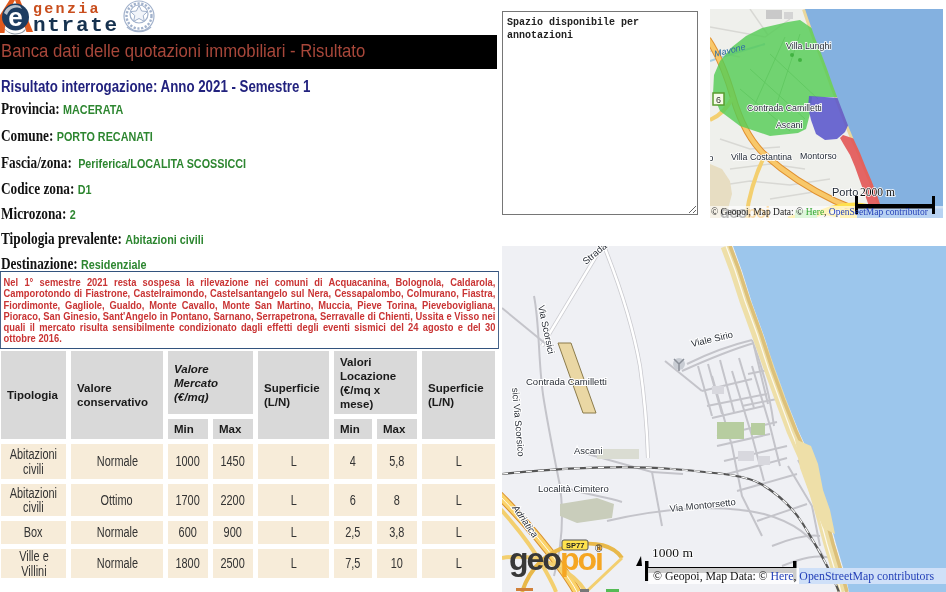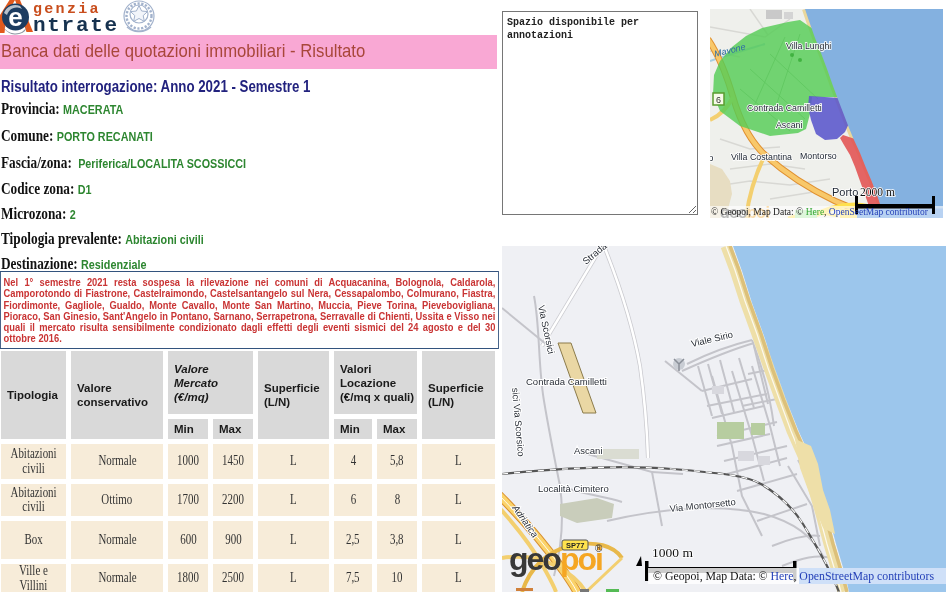--- a/index.html
+++ b/index.html
@@ -1,30 +1,30 @@
 <!DOCTYPE html>
 <html><head><meta charset="utf-8">
 <style>
 html,body{margin:0;padding:0;}
 body{width:946px;height:592px;position:relative;overflow:hidden;background:#fff;
  font-family:"Liberation Sans",sans-serif;}
 .abs{position:absolute;}
-.banner{left:0;top:35px;width:497px;height:34px;background:#f9a8d4;}
+.banner{left:0;top:35px;width:497px;height:34px;background:#000000;}
 .banner span{position:absolute;left:1px;top:5px;font-size:19px;color:#a8473a;transform:scaleX(0.88);transform-origin:0 0;white-space:nowrap;}
 .title{left:1px;top:78px;font-size:16px;font-weight:bold;color:#22227e;transform:scaleX(0.83);transform-origin:0 0;white-space:nowrap;}
 .row{left:1px;font-family:"Liberation Serif",serif;font-size:16px;font-weight:bold;color:#111;transform:scaleX(0.83);transform-origin:0 0;white-space:nowrap;}
 .row b{font-family:"Liberation Sans",sans-serif;font-size:13px;color:#2d8630;}
 .note{left:0;top:271px;width:552px;border:1px solid #33537e;background:#fff;
  color:#c93434;font-weight:bold;font-size:10.5px;line-height:11.3px;
  padding:5px 3px 3px 3px;transform:scaleX(0.891);transform-origin:0 0;}
 .jl{text-align:justify;text-align-last:justify;white-space:nowrap;}
 table{border-collapse:separate;border-spacing:5px;position:absolute;left:-4px;top:346px;table-layout:fixed;width:501px;}
 td{font-size:13px;vertical-align:middle;}
 td.h{background:#d9d9d9;font-weight:bold;color:#1a1a1a;font-size:11.5px;padding:1px 2px 1px 6px;line-height:14px;overflow:hidden;}
-td.d{background:#f7ecd9;color:#333;text-align:center;font-size:14px;line-height:14.5px;padding:0;overflow:hidden;font-family:Liberation Serif, serif;}
+td.d{background:#f7ecd9;color:#333;text-align:center;font-size:14px;line-height:14.5px;padding:0;overflow:hidden;}
 .cx{display:inline-block;transform:scaleX(0.78);white-space:nowrap;}
 textarea{position:absolute;left:502px;top:11px;width:196px;height:204px;box-sizing:border-box;
  border:1px solid #767676;font-family:"Liberation Mono",monospace;font-size:10px;font-weight:bold;line-height:13px;
  color:#222;padding:4px 4px;resize:both;overflow:hidden;outline:none;}
 </style></head>
 <body>
 <div class="abs" id="logo" style="left:0;top:0;width:160px;height:35px;"><svg width="160" height="35" viewBox="0 0 160 35">
 <path d="M0,15 L9.5,0 L15,0 L6.5,15 L4.5,33 L0,33 Z" fill="#e2591c"></path>
 <path d="M15,0 L20,0 L33,32 L26.5,32 Z" fill="#e2591c"></path>
 <path d="M3,25 A13,13 0 0 0 27,26 L25,31 A14,14 0 0 1 4.5,29 Z" fill="#8d97a3"></path>
@@ -70,21 +70,21 @@
       <col style="width:38px">
       <col style="width:40px">
       <col style="width:73px">
     </colgroup>
 <tbody>
       <tr>
 <td class="h" rowspan="2" style="height:84px;margin-top:8px;">Tipologia</td>
 <td class="h" rowspan="2">Valore conservativo</td>
 <td class="h" colspan="2" style="height:61px;font-style:italic;">Valore Mercato (€/mq)</td>
 <td class="h" rowspan="2">Superficie (L/N)</td>
-<td class="h" colspan="2">Valori Locazione (€/mq x quali)</td>
+<td class="h" colspan="2">Valori Locazione (€/mq x mese)</td>
 <td class="h" rowspan="2">Superficie (L/N)</td>
 </tr>
 <tr>
         <td class="h" style="height:18px;">Min</td>
         <td class="h">Max</td>
         <td class="h">Min</td>
         <td class="h">Max</td>
       </tr>
 <tr>
         <td class="d" style="height:35px;"><span class="cx">Abitazioni<br>civili</span></td>
@@ -100,21 +100,21 @@
         <td class="d" style="height:32px;"><span class="cx">Abitazioni<br>civili</span></td>
         <td class="d"><span class="cx">Ottimo</span></td>
         <td class="d"><span class="cx">1700</span></td>
         <td class="d"><span class="cx">2200</span></td>
         <td class="d"><span class="cx">L</span></td>
         <td class="d"><span class="cx">6</span></td>
         <td class="d"><span class="cx">8</span></td>
         <td class="d"><span class="cx">L</span></td>
       </tr>
 <tr>
-        <td class="d" style="height:38px;"><span class="cx">Box</span></td>
+        <td class="d" style="height:23px;"><span class="cx">Box</span></td>
         <td class="d"><span class="cx">Normale</span></td>
         <td class="d"><span class="cx">600</span></td>
         <td class="d"><span class="cx">900</span></td>
         <td class="d"><span class="cx">L</span></td>
         <td class="d"><span class="cx">2,5</span></td>
         <td class="d"><span class="cx">3,8</span></td>
         <td class="d"><span class="cx">L</span></td>
       </tr>
 <tr>
         <td class="d" style="height:28px;"><span class="cx">Ville e<br>Villini</span></td>

